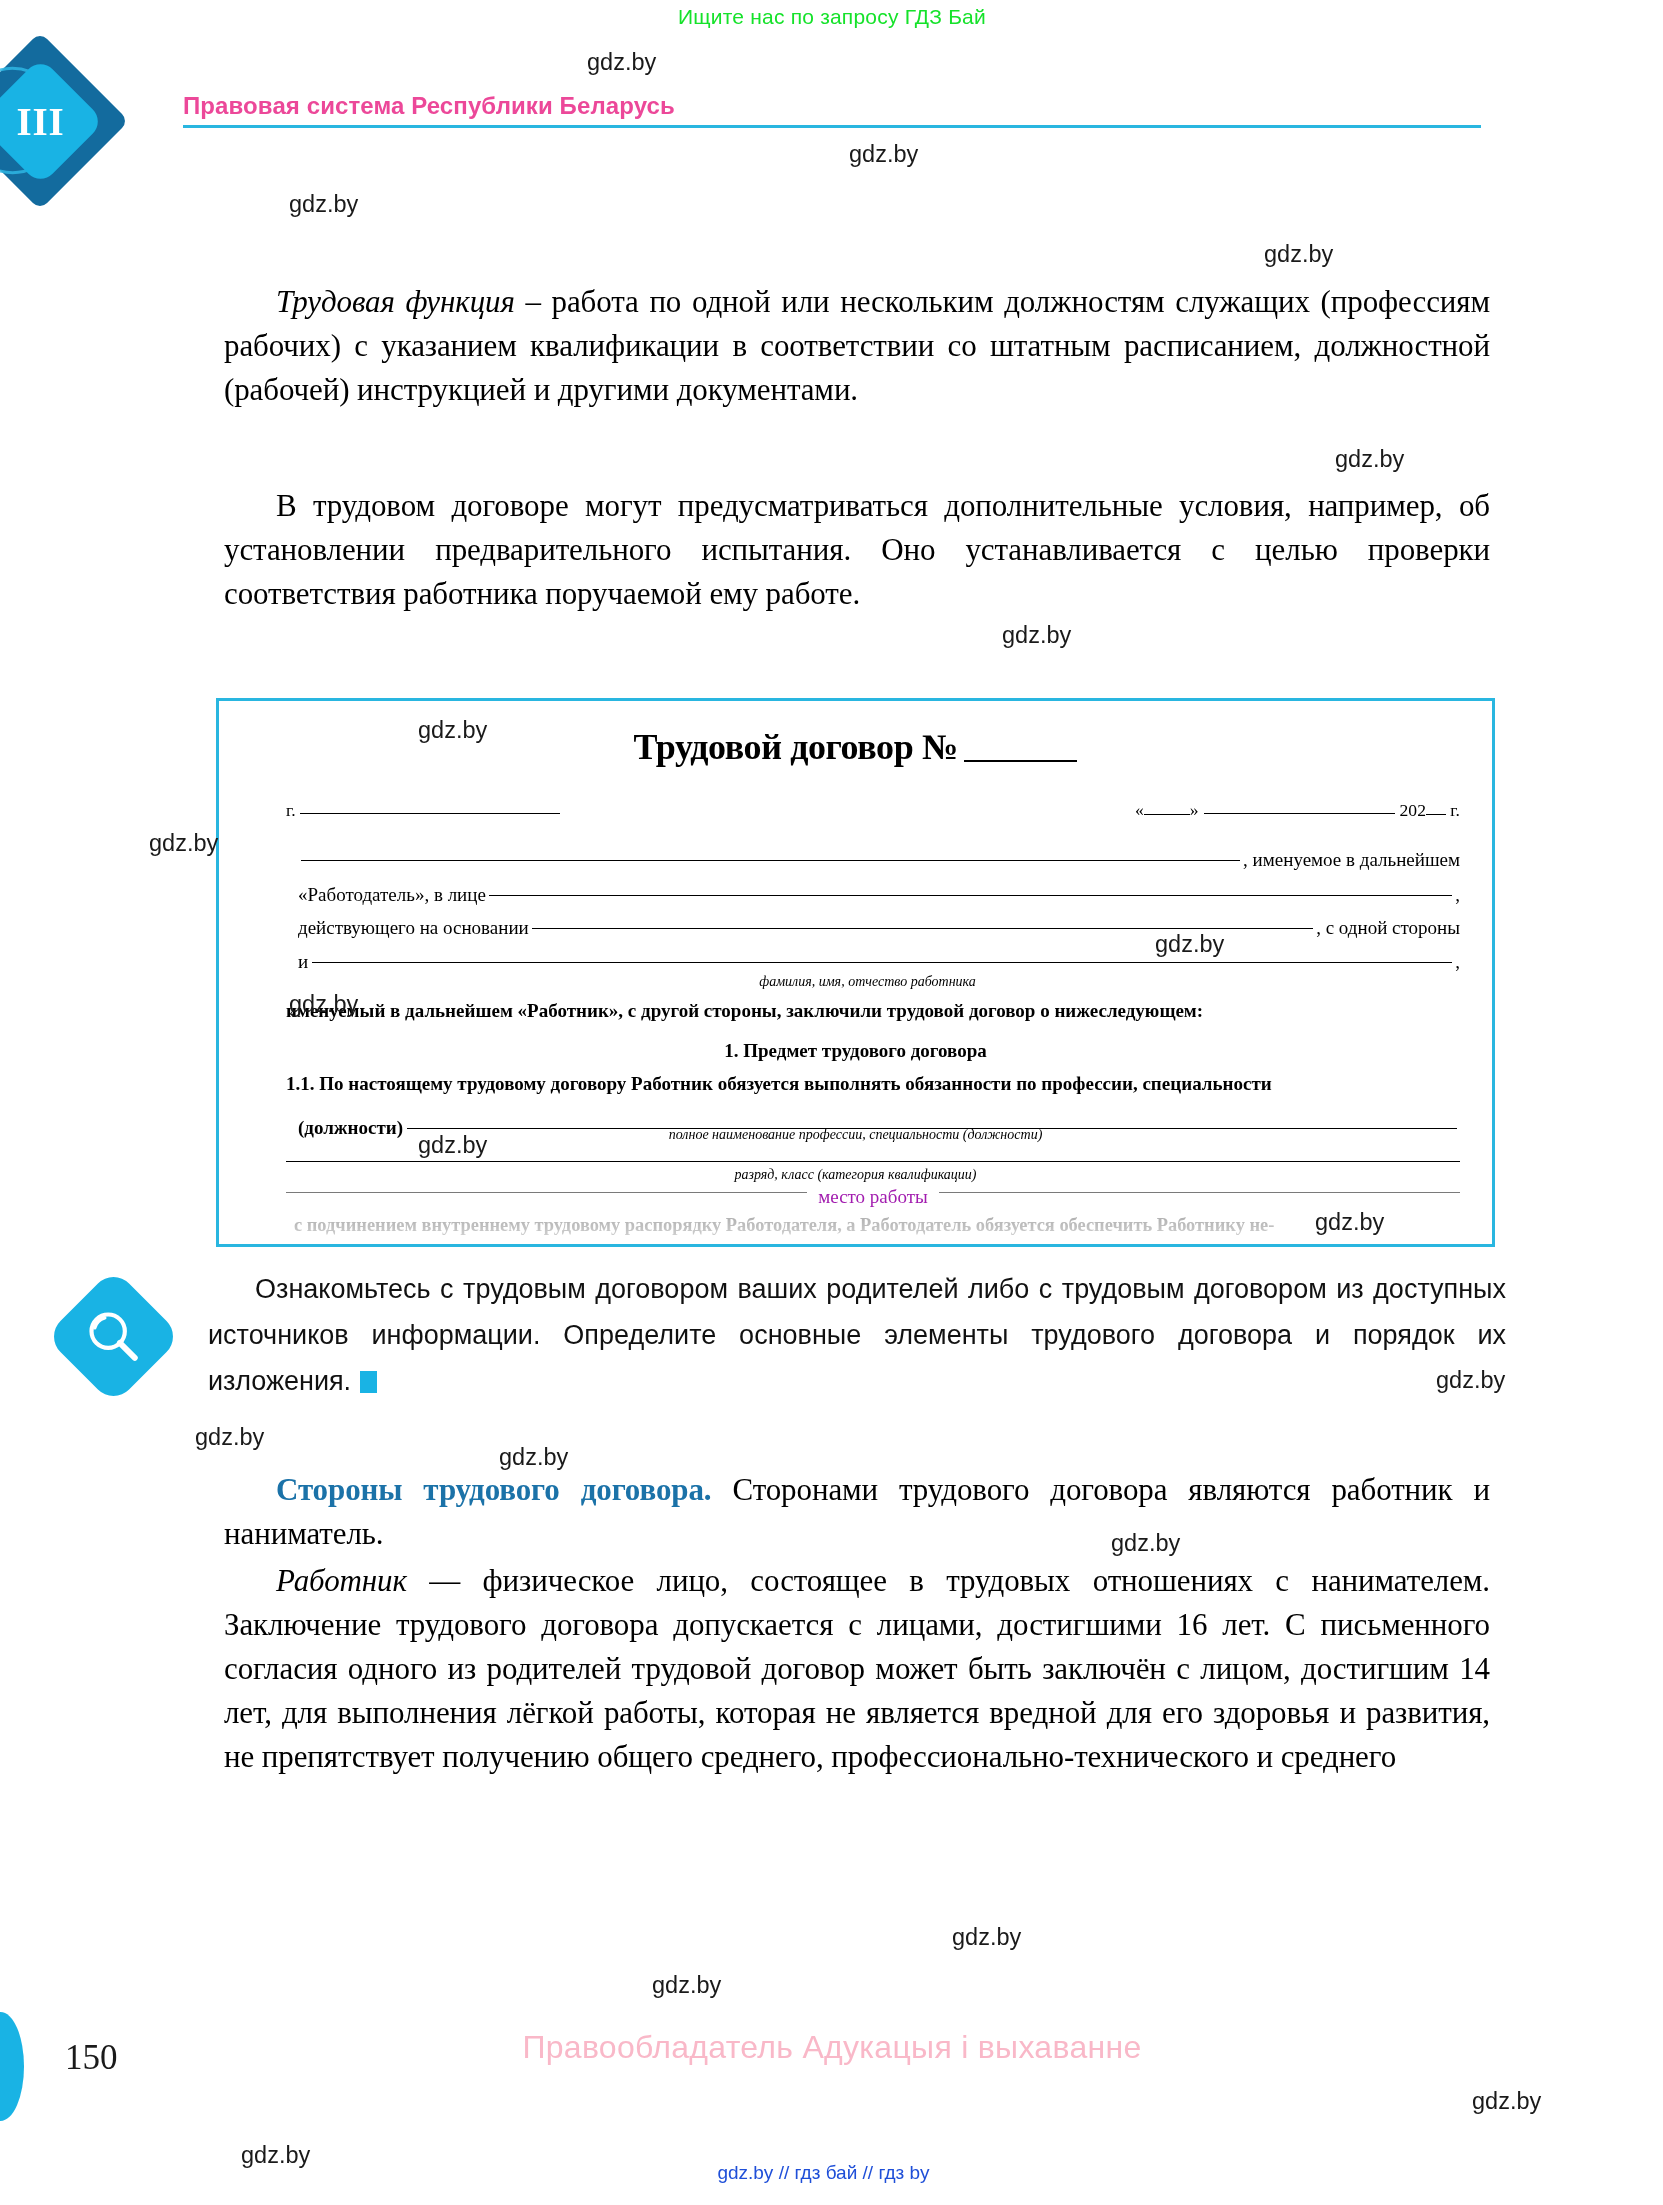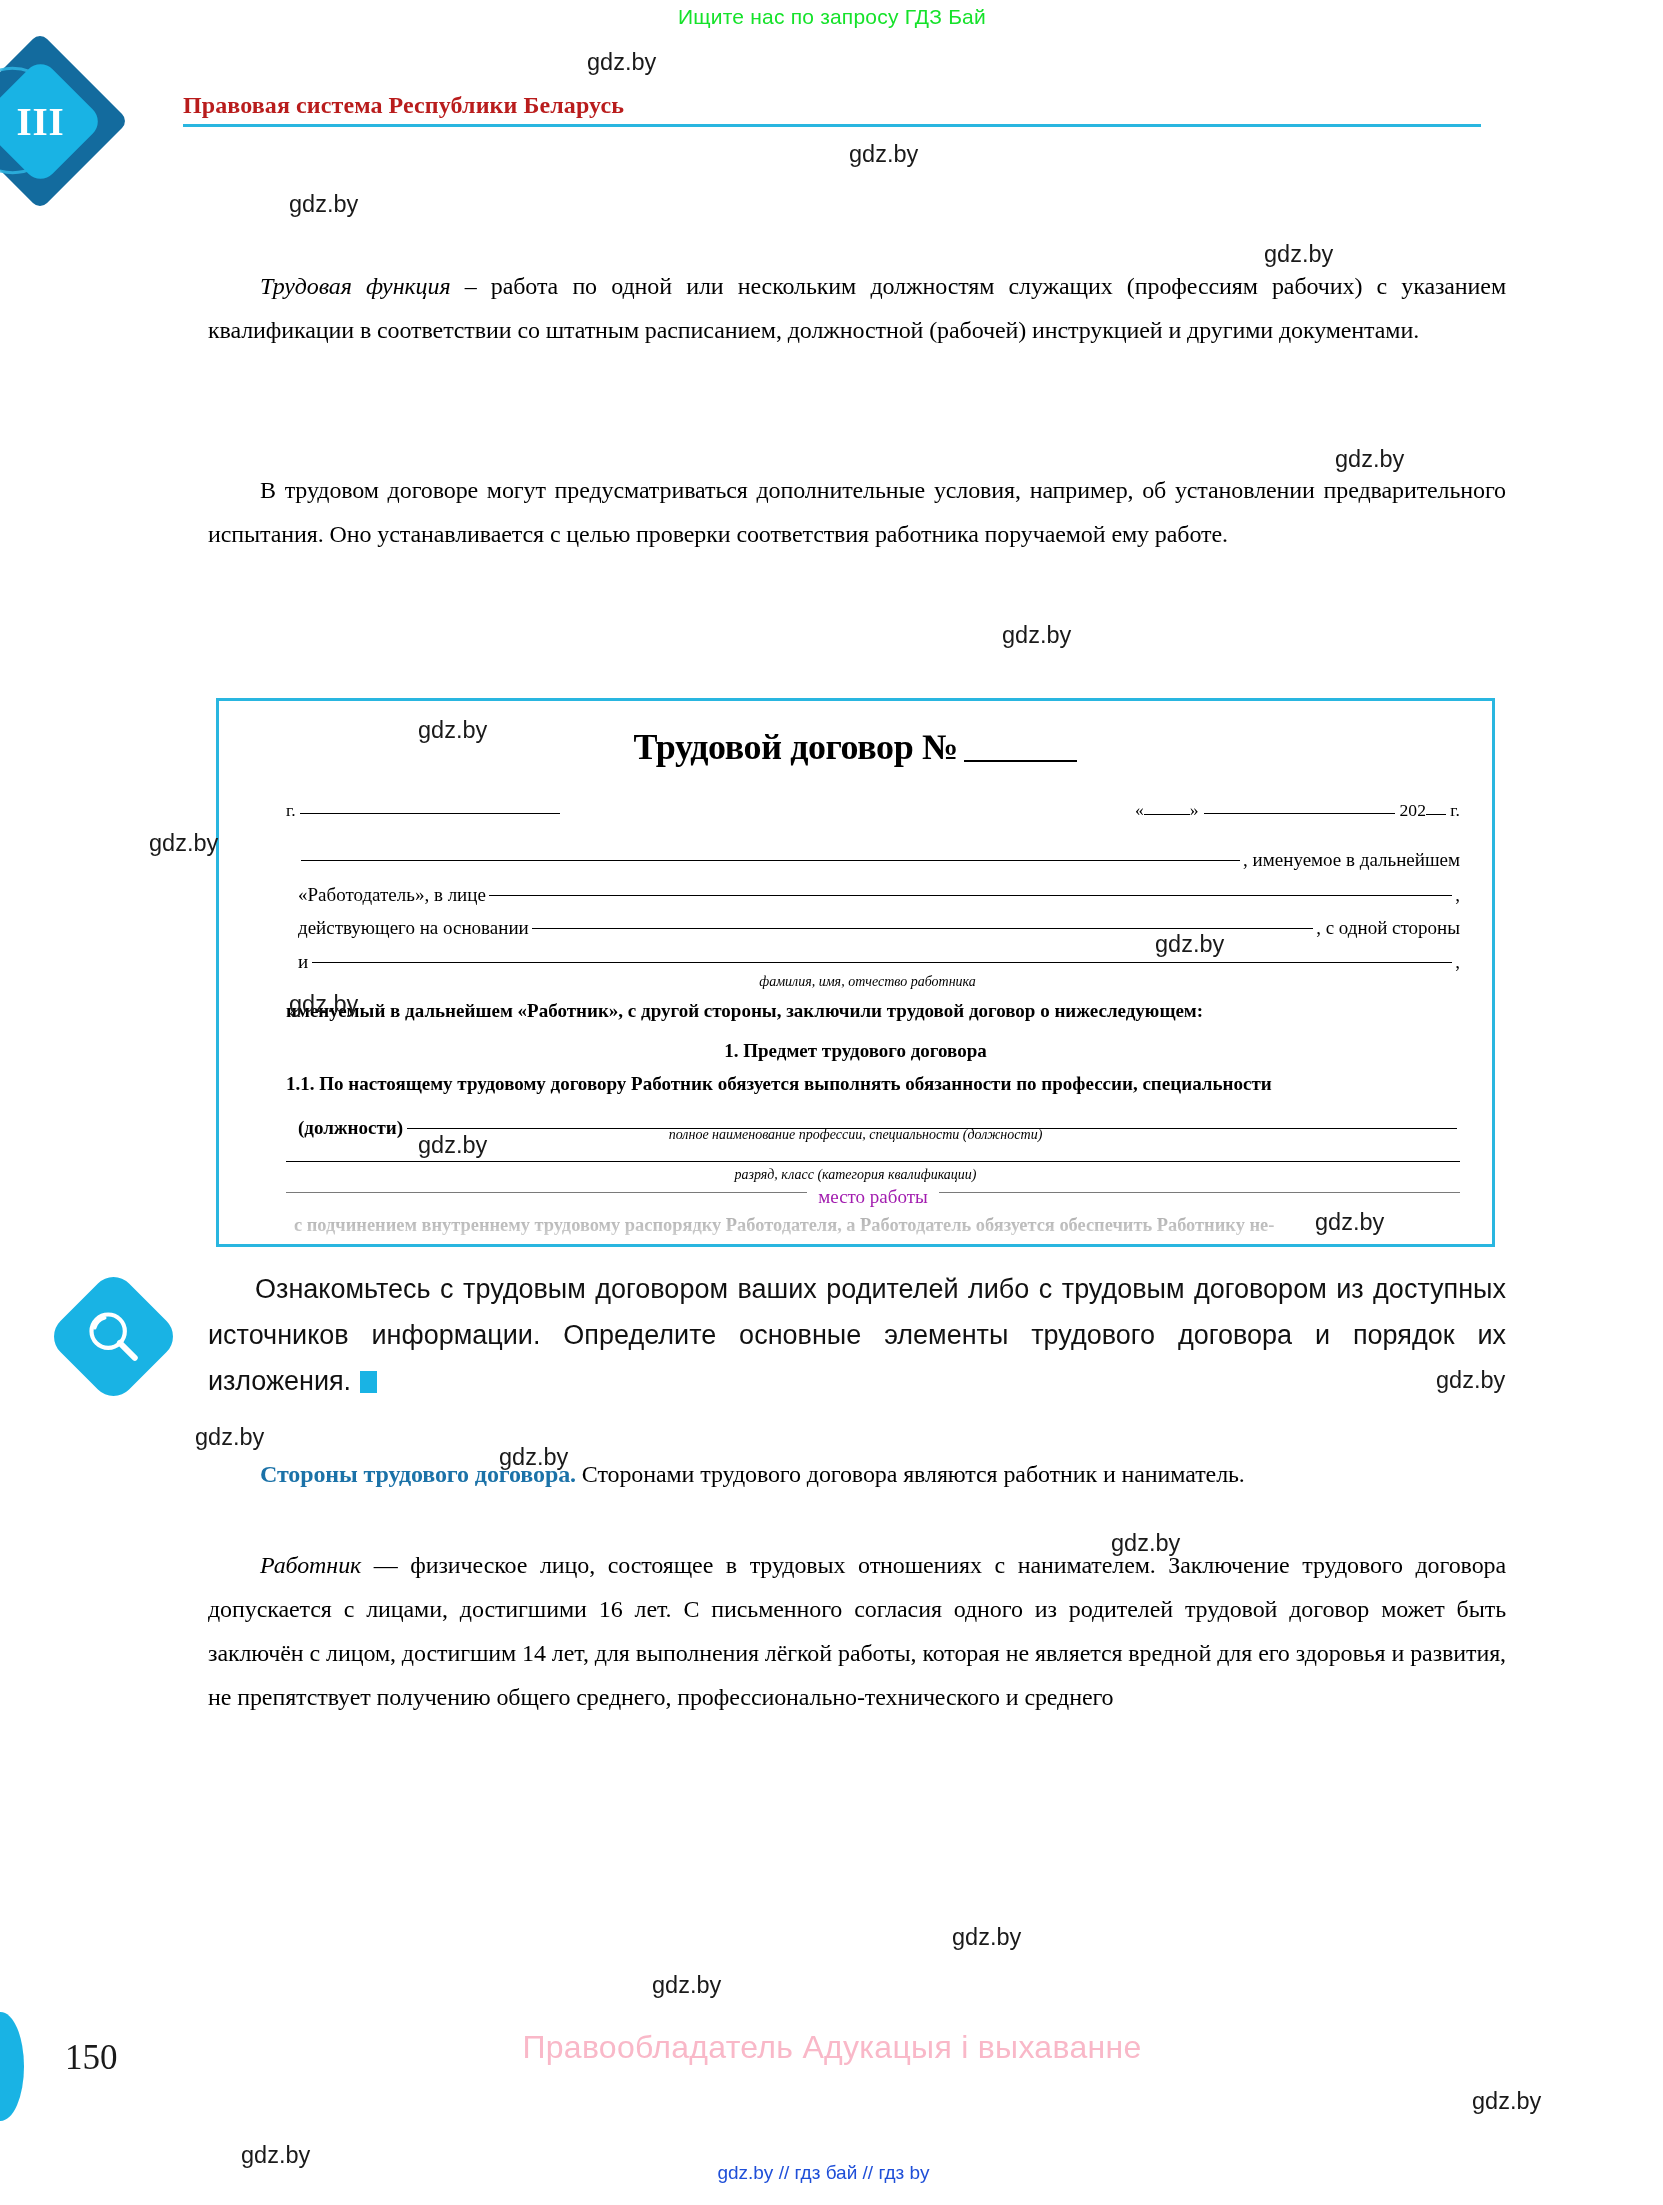--- a/index.html
+++ b/index.html
@@ -79,43 +79,43 @@
   }
 
   
   .running-head {
     position: absolute;
     left: 183px;
     top: 92px;
     width: 1291px;
   }
   .running-head .rh-title {
-    font-family: Liberation Serif, serif;
+    font-family: Liberation Sans, sans-serif;
     font-weight: bold;
     font-size: 24px;
-    color: #b91c1c;
+    color: #ec4899;
     letter-spacing: 0.1px;
   }
   .running-head .rh-rule {
     margin-top: 5px;
     height: 2.5px;
     background: #29b6e0;
     width: 1298px;
   }
 
   
   .col {
     position: absolute;
     left: 208px;
     width: 1298px;
   }
   p.body {
-    margin: 0;
-    font-family: "Liberation Serif", serif;
-    font-size: 24px;
+    margin: 16px;
+    font-family: "Liberation Serif", serif;
+    font-size: 31px;
     line-height: 44px;
     text-align: justify;
     text-indent: 52px;
     color: #000;
     letter-spacing: -0.1px;
   }
   .term-i { font-style: italic; }
   .term-blue {
     color: #1b72a8;
     font-weight: bold;

